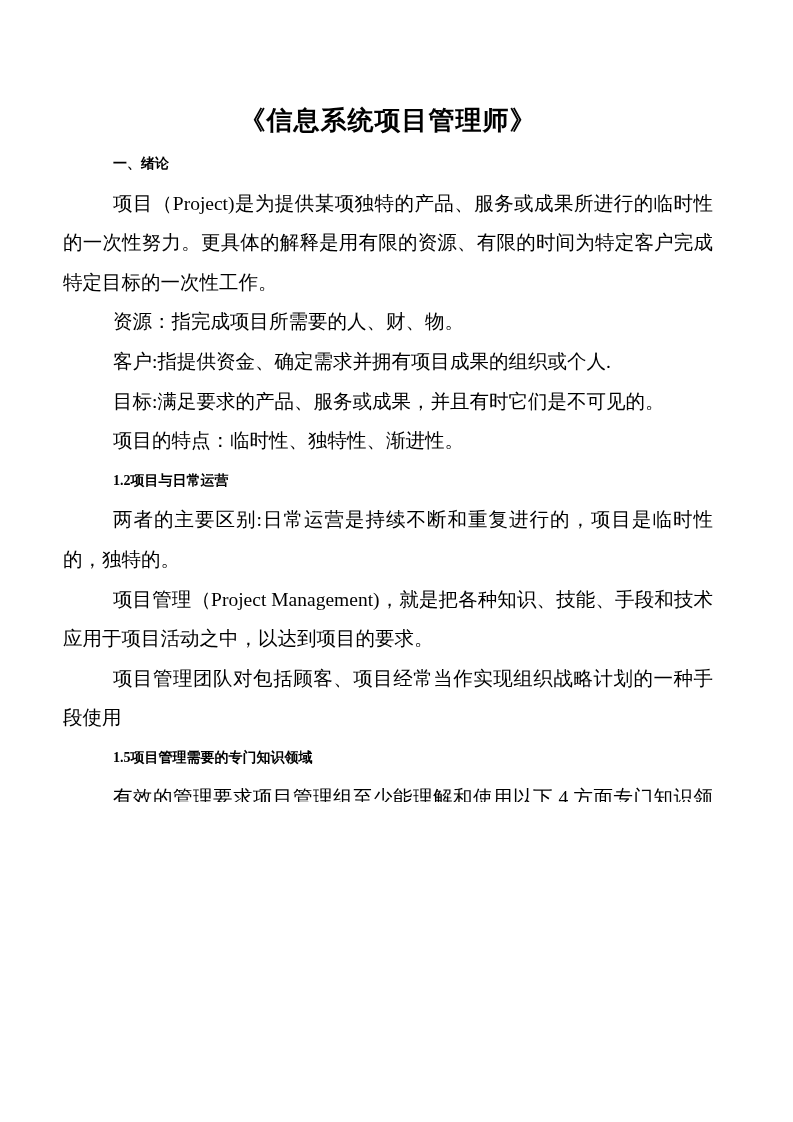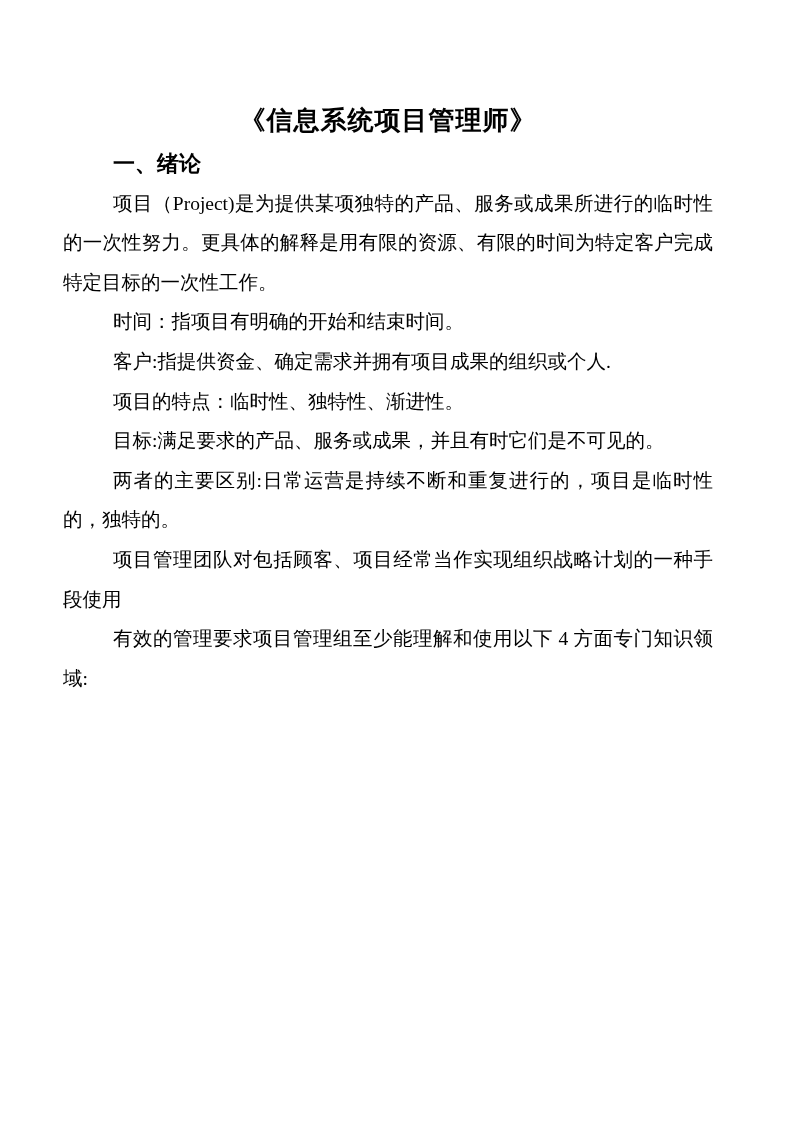--- a/index.html
+++ b/index.html
@@ -19,21 +19,21 @@
   }
   .doc-title {
     font-size: 26px;
     font-weight: bold;
     line-height: 47px;
     text-align: center;
     letter-spacing: 1px;
     white-space: nowrap;
   }
   .heading {
-    font-size: 22px;
+    font-size: 14px;
     font-weight: bold;
     line-height: 39.6px;
     text-indent: 50px;
     text-align: left;
   }
   .para {
     font-size: 19.5px;
     font-weight: normal;
     line-height: 39.6px;
     text-indent: 50px;
@@ -47,35 +47,38 @@
 <div class="page">
   <div class="content">
 
     <div class="doc-title">《信息系统项目管理师》</div>
 
     <div class="heading">一、绪论</div>
 
 
     <div class="para">项目（Project)是为提供某项独特的产品、服务或成果所进行的临时性的一次性努力。更具体的解释是用有限的资源、有限的时间为特定客户完成特定目标的一次性工作。</div>
 
+    <div class="para">资源：指完成项目所需要的人、财、物。</div>
 
-    <div class="para">时间：指项目有明确的开始和结束时间。</div>
 
     <div class="para">客户:指提供资金、确定需求并拥有项目成果的组织或个人.</div>
 
+    <div class="para">目标:满足要求的产品、服务或成果，并且有时它们是不可见的。</div>
+
     <div class="para">项目的特点：临时性、独特性、渐进性。</div>
 
-    <div class="para">目标:满足要求的产品、服务或成果，并且有时它们是不可见的。</div>
-
+    <div class="heading">1.2项目与日常运营</div>
 
     <div class="para">两者的主要区别:日常运营是持续不断和重复进行的，项目是临时性的，独特的。</div>
 
 
 
 
+    <div class="para">项目管理（Project Management)，就是把各种知识、技能、手段和技术应用于项目活动之中，以达到项目的要求。</div>
 
     <div class="para">项目管理团队对包括顾客、项目经常当作实现组织战略计划的一种手段使用</div>
 
+    <div class="heading">1.5项目管理需要的专门知识领域</div>
 
     <div class="para">有效的管理要求项目管理组至少能理解和使用以下 4 方面专门知识领域:</div>
 
   </div>
 </div>
 
 </body></html>

